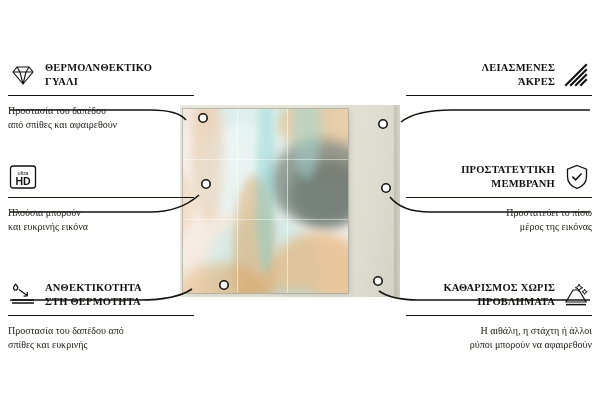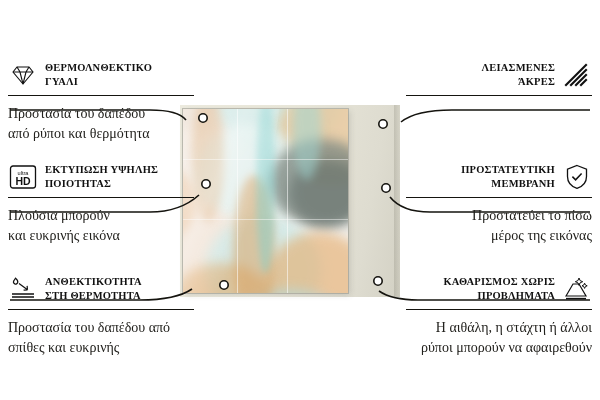--- a/index.html
+++ b/index.html
@@ -46,23 +46,23 @@
 
   .head{display:flex;align-items:center;gap:7px;min-height:34px;}
   .feat.right .head{flex-direction:row-reverse;}
   .ico{width:30px;height:30px;flex:0 0 30px;display:flex;align-items:center;justify-content:center;}
   .ico svg{display:block;}
   .title{
     font-weight:700;font-size:10.5px;line-height:1.32;letter-spacing:.2px;
     text-transform:uppercase;color:#111;
   }
   .rule{height:0;border-top:1.3px solid #15140f;margin:3px 0 5px 0;}
-  .desc{font-size:14px;line-height:1.42;color:#22211d;margin-top:8px;}
-
-  .f1{top:58px;} .f2{top:160px;} .f3{top:272px;}
+  .desc{font-size:10px;line-height:1.42;color:#22211d;margin-top:8px;}
+
+  .f1{top:58px;} .f2{top:160px;} .f3{top:278px;}
 </style>
 </head>
 <body>
 
 <div class="stage">
 
   <div class="product-wrap">
     <div class="wall-panel"></div>
 
     <div class="glass">
@@ -123,36 +123,32 @@
         </svg>
       </span>
       <span class="title">
         <span>ΘΕΡΜΟΛΝΘΕΚΤΙΚΟ</span><br>
         <span>ΓΥΑΛΙ</span>
       </span>
     </div>
     <div class="rule"></div>
     <div class="desc">
       <span>Προστασία του δαπέδου</span><br>
-      <span>από ρύποι και θερμότητα</span>
+      <span>από σπίθες και αφαιρεθούν</span>
     </div>
   </div>
 
   <div class="feat left f2">
     <div class="head">
       <span class="ico">
         <svg width="30" height="26" viewBox="0 0 30 26">
           <rect x="2.5" y="2" width="25" height="22" rx="2.5" fill="none" stroke="#111" stroke-width="1.3"></rect>
           <text x="15" y="11.2" font-family="Liberation Sans, sans-serif" font-size="5.6" text-anchor="middle" fill="#111">ultra</text>
           <text x="15" y="21" font-family="Liberation Sans, sans-serif" font-size="10.5" font-weight="bold" text-anchor="middle" fill="#111">HD</text>
         </svg>
-      </span>
-      <span class="title">
-        <span>ΕΚΤΥΠΩΣΗ ΥΨΗΛΗΣ</span><br>
-        <span>ΠΟΙΟΤΗΤΑΣ</span>
       </span>
     </div>
     <div class="rule"></div>
     <div class="desc">
       <span>Πλούσια μπορούν</span><br>
       <span>και ευκρινής εικόνα</span>
     </div>
   </div>
 
   <div class="feat left f3">

